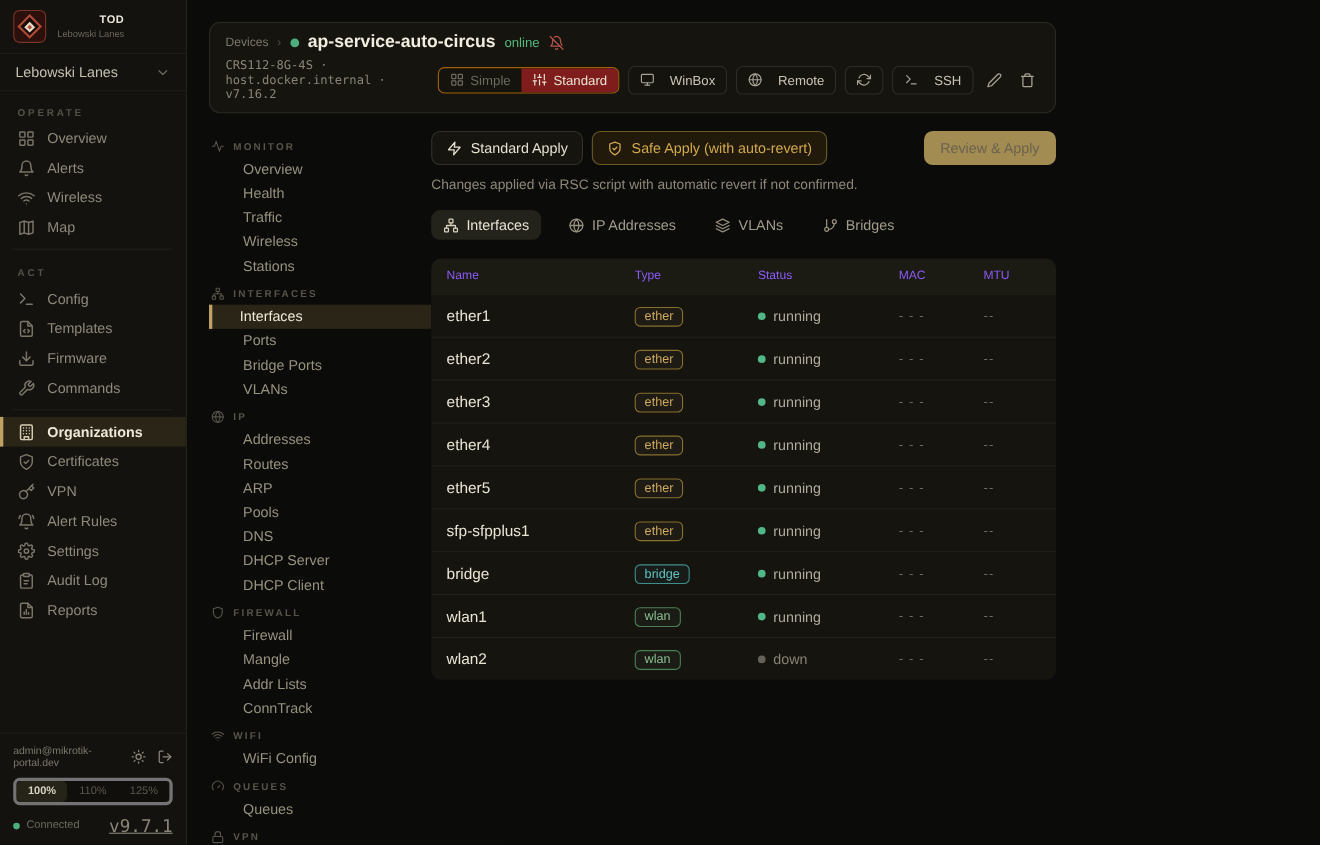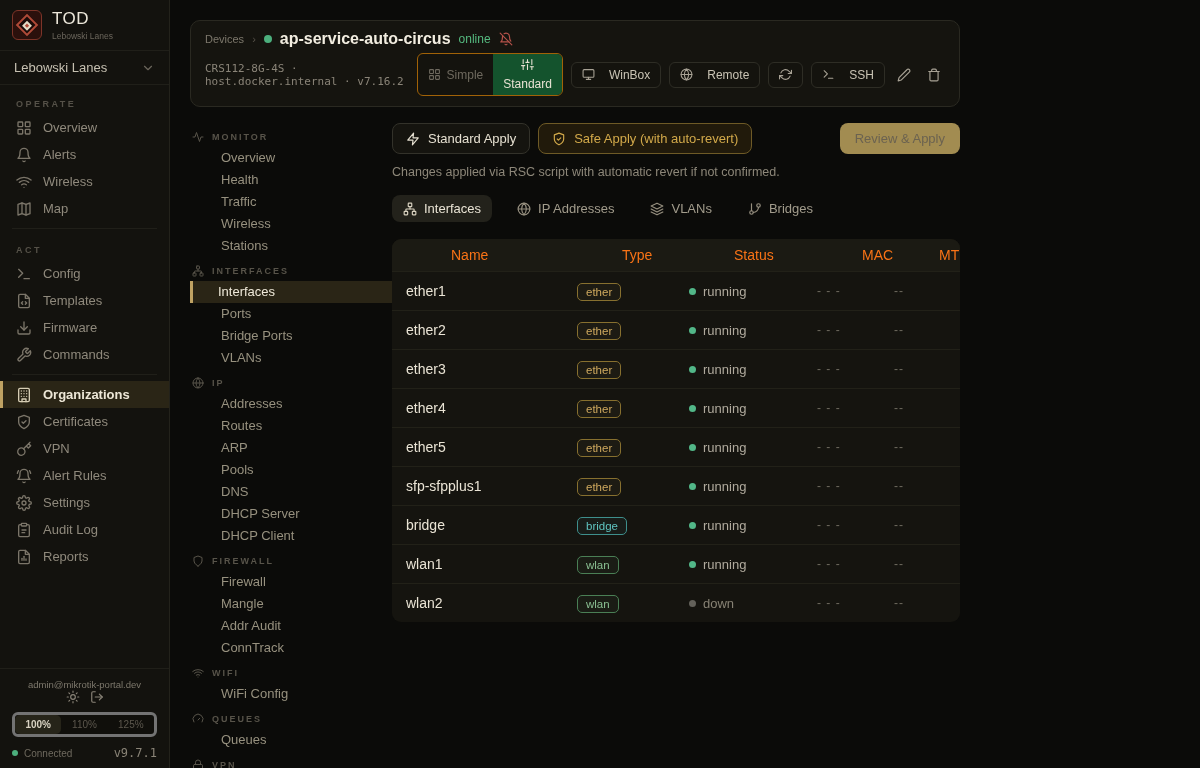--- a/index.html
+++ b/index.html
@@ -24,48 +24,48 @@
     display:flex; flex-direction:column;
   }
   .logo-row { display:flex; align-items:center; gap:10px; padding:9px 12px; }
   .logo-box {
     width:30px; height:30px; border-radius:6px; background:#2b100c;
     border:1px solid #7d3428; position:relative; display:flex; align-items:center; justify-content:center; flex:none;
   }
   .logo-d1 { width:16px; height:16px; transform:rotate(45deg); border:2px solid #b04a38; background:#1a0b08; display:flex; align-items:center; justify-content:center; }
   .logo-d2 { width:7px; height:7px; background:#e6dcc6; display:flex; align-items:center; justify-content:center; }
   .logo-d3 { width:3px; height:3px; background:#b04a38; }
-  .logo-title { font-size:17px; font-weight:normal; color:#ece7da; letter-spacing:.5px; }
+  .logo-title { font-size:10px; font-weight:bold; color:#ece7da; letter-spacing:.5px;text-align:right; }
   .logo-sub { font-size:8.5px; color:#6b665c; margin-top:2px; }
   .sb-divider { border-top:1px solid #201f19; }
   .org-row { display:flex; align-items:center; justify-content:space-between; padding:9px 14px; cursor:pointer; }
   .org-name { font-size:13px; color:#c6c0b1; }
   .org-row .ic { color:#6b665c; }
   .sb-nav { flex:1; padding-top:4px; overflow:hidden; }
   .nav-label { padding:10px 16px 5px; font-size:9px; letter-spacing:2.5px; color:#555148; font-weight:bold; }
   .nav-divider { border-top:1px solid #201f19; margin:6px 12px; }
   .nav-item {
     display:flex; align-items:center; gap:11px; padding:5px 16px; height:27px;
     font-size:13px; color:#8f897c; cursor:pointer; border-left:3px solid transparent; padding-left:13px;
   }
   .nav-item .ic { color:#7b7569; }
   .nav-item.active { background:#2a2516; border-left-color:#bfa263; color:#ede7d7;font-weight:bold; }
   .nav-item.active .ic { color:#d6cdb4; }
   .sb-footer { border-top:1px solid #201f19; padding:10px 12px 8px; }
-  .user-row { display:flex; align-items:center; justify-content:space-between;flex-direction:column; }
+  .user-row { display:flex; align-items:center; justify-content:space-between; }
   .user-email { font-size:9.5px; color:#7d786c; }
   .user-icons { display:flex; gap:10px; color:#8a8478; }
   .user-icons .ic { cursor:pointer; }
   .zoom-seg { margin-top:8px; display:flex; border:3px solid #737373; border-radius:6px; overflow:hidden; background:#100f0b; }
   .zoom-opt { flex:1; text-align:center; padding:4px 0; font-size:10px; color:#5c574d; cursor:pointer; }
   .zoom-opt.active { background:#262419; color:#d8d2c2; font-weight:bold; border-radius:5px; }
   .conn-row { margin-top:9px; display:flex; align-items:center; justify-content:space-between; }
   .conn-left { display:flex; align-items:center; gap:6px; font-size:10px; color:#6e695e; }
   .conn-dot { width:6px; height:6px; border-radius:50%; background:#4caf7d; }
-  .conn-ver { font-size:12px; color:#8a8477; font-family:"DejaVu Sans Mono", monospace; }
+  .conn-ver { font-size:16px; color:#8a8477; font-family:"DejaVu Sans Mono", monospace;text-decoration:underline; }
 
   
   .content { position:absolute; left:190px; top:0; width:770px; }
 
   
   .dev-card {
     margin-top:20px; background:#15140f; border:1px solid #2a2921; border-radius:10px;
     padding:9px 14px 10px; display:flex; flex-direction:column; gap:5px;
   }
   .crumb-row { display:flex; align-items:center; gap:8px; }
@@ -75,21 +75,21 @@
   .dev-name { font-size:16px; font-weight:600; color:#f2ede0; }
   .dev-online { font-size:12px; color:#55b97f; }
   .bell-off { color:#b5524a; cursor:pointer; }
   .dev-row2 { display:flex; align-items:center; justify-content:space-between; }
   .dev-info { font-size:11px; color:#8a8478; font-family:"DejaVu Sans Mono", monospace; }
   .dev-btns { display:flex; align-items:center; gap:8px; }
   .seg {
     display:flex; border:1px solid #a16207; border-radius:6px; overflow:hidden; background:#14130e;
   }
   .seg-opt { display:flex; align-items:center; gap:6px; padding:4px 10px; font-size:12px; color:#6e695e; cursor:pointer; }
-  .seg-opt.active { background:#14532d; color:#e8e2d3;flex-direction:column; }
+  .seg-opt.active { background:#7f1d1d; color:#e8e2d3; }
   .hbtn {
     display:flex; align-items:center; gap:14px; padding:4px 10px; font-size:12px; color:#c9c3b4;
     border:1px solid #2e2d25; border-radius:6px; background:#14130e; cursor:pointer; height:26px;
   }
   .hbtn .ic { color:#a8a295; }
   .icon-btn { border:none; background:transparent; padding:4px; color:#8a8478; }
 
   
   .body-row { display:flex; margin-top:14px; }
   .subnav { width:202px; flex:none; padding-top:2px; }
@@ -120,21 +120,21 @@
 
   .tabs { margin-top:16px; display:flex; align-items:center; gap:14px; }
   .tab { display:flex; align-items:center; gap:7px; padding:6px 11px; font-size:13px; color:#a29c8c; cursor:pointer; border-radius:8px; }
   .tab .ic { color:#968f7f; }
   .tab.active { background:#23221b; color:#e9e3d4; }
   .tab.active .ic { color:#d9d2c0; }
 
   .table { margin-top:17px; background:#15140f; border-radius:9px; overflow:hidden; }
   .t-grid { display:grid; grid-template-columns:171px 112px 128px 77px 1fr; align-items:center; }
   .t-head { background:#1b1a13; padding:0 14px; height:32px; }
-  .t-head .t-cell { font-size:14px; color:#f97316;margin-left:45px; }
+  .t-head .t-cell { font-size:11px; color:#8b5cf6; }
   .t-row { padding:0 14px; height:39px; border-top:1px solid #222118; cursor:pointer; }
   .cell-name { font-size:14px; color:#eae4d5; }
   .badge { display:inline-block; padding:2px 8px; border-radius:5px; font-size:11.5px; border:1px solid; }
   .badge-ether { color:#cfa95e; border-color:#87702f; background:rgba(201,168,92,.05); }
   .badge-bridge { color:#5fc4c0; border-color:#3e8f8c; background:rgba(95,196,192,.05); }
   .badge-wlan { color:#8abf92; border-color:#4a7f55; background:rgba(138,191,146,.05); }
   .status-wrap { display:flex; align-items:center; gap:7px; }
   .status-dot { width:7px; height:7px; border-radius:50%; }
   .status-dot.running { background:#52b788; }
   .status-dot.down { background:#63615a; }
@@ -519,21 +519,21 @@
         <div class="group-header">
           <span class="ic ic12">
             <svg viewBox="0 0 24 24" fill="none" stroke="currentColor" stroke-width="2" stroke-linecap="round" stroke-linejoin="round">
               <path d="M12 22s8-4 8-10V5l-8-3-8 3v7c0 6 8 10 8 10z"></path>
             </svg>
           </span>
           <span class="group-label">FIREWALL</span>
         </div>
         <div class="subnav-item">Firewall</div>
         <div class="subnav-item">Mangle</div>
-        <div class="subnav-item">Addr Audit</div>
+        <div class="subnav-item">Addr Lists</div>
         <div class="subnav-item">ConnTrack</div>
         <div class="group-header">
           <span class="ic ic12">
             <svg viewBox="0 0 24 24" fill="none" stroke="currentColor" stroke-width="2" stroke-linecap="round" stroke-linejoin="round">
               <path d="M5 12.55a11 11 0 0 1 14.08 0"></path>
               <path d="M1.42 9a16 16 0 0 1 21.16 0"></path>
               <path d="M8.53 16.11a6 6 0 0 1 6.95 0"></path>
               <circle cx="12" cy="20" r="1" fill="currentColor" stroke="none"></circle>
             </svg>
           </span>

